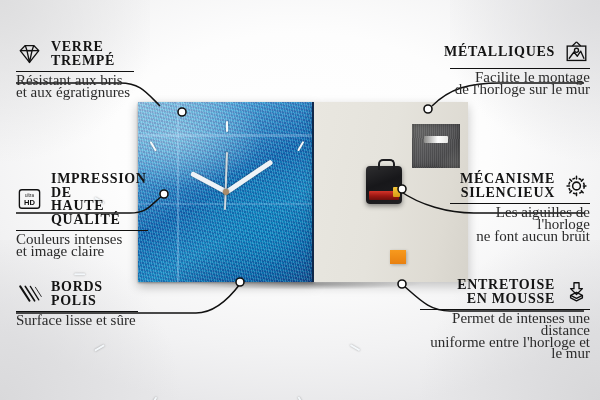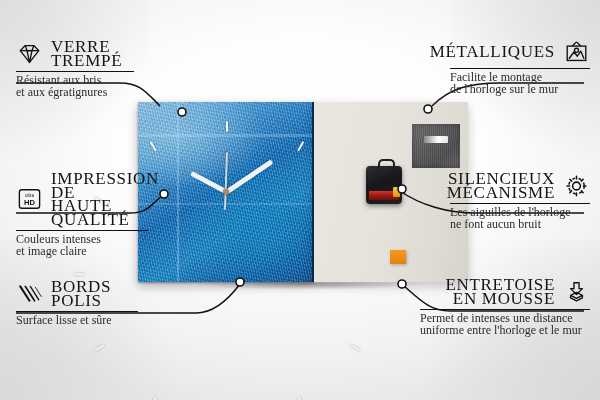--- a/index.html
+++ b/index.html
@@ -80,25 +80,25 @@
     background:linear-gradient(180deg,#d4342a 0%,#9c1712 55%,#6d0f0c 100%);}
   #batt-plus{position:absolute;right:-1px;bottom:3px;width:7px;height:10px;border-radius:1px;
     background:linear-gradient(180deg,#f5c63a,#d89a14);}
   #spacer{position:absolute;left:76px;top:148px;width:16px;height:14px;
     background:linear-gradient(180deg,#f79a1e,#e8800f);box-shadow:1px 1px 3px rgba(0,0,0,.25);}
 
   
   .callout{position:absolute;}
   .head{display:flex;align-items:center;gap:8px;}
   .head.r{justify-content:flex-end;}
-  .title{font-weight:normal;font-size:17px;letter-spacing:.7px;color:#141414;line-height:13.5px;text-transform:uppercase;}
+  .title{font-weight:bold;font-size:14px;letter-spacing:.7px;color:#141414;line-height:13.5px;text-transform:uppercase;}
   .title.r{text-align:right;}
   .rule{height:1.4px;background:#111;margin:4px 0 3px;}
-  .sub{font-size:12px;color:#2b2b2b;line-height:11.6px;}
-  .sub.r{text-align:left;}
+  .sub{font-size:15px;color:#2b2b2b;line-height:11.6px;}
+  .sub.r{text-align:right;}
   .ico{width:27px;height:24px;flex:0 0 auto;}
   .ico svg{display:block;width:100%;height:100%;}
 
   #c-verre   {left:16px;  top:40px;  width:118px;}
   #c-impr    {left:16px;  top:172px; width:132px;}
   #c-bords   {left:16px;  top:280px; width:122px;}
   #c-poign   {right:10px; top:40px;  width:140px;}
   #c-meca    {right:10px; top:172px; width:140px;}
   #c-entre   {right:10px; top:278px; width:170px;}
 
@@ -260,22 +260,22 @@
     <div class="rule"></div>
     <div class="sub r">
       <div>Facilite le montage</div>
       <div>de l'horloge sur le mur</div>
     </div>
   </div>
 
   <div class="callout" id="c-meca">
     <div class="head r">
       <div class="title r">
+        <div>MÉCANISME</div>
         <div>SILENCIEUX</div>
-        <div>MÉCANISME</div>
       </div>
       <span class="ico">
         <svg viewBox="0 0 32 28">
             <g fill="none" stroke="#111" stroke-width="1.8">
           <circle cx="16" cy="14" r="4.6"></circle>
           <path d="M16,2.6 v3 M16,25.4 v-3 M4.8,14 h3 M27.2,14 h-3
                    M8.1,6.1 l2.1,2.1 M23.9,21.9 l-2.1,-2.1
                    M23.9,6.1 l-2.1,2.1 M8.1,21.9 l2.1,-2.1" stroke-linecap="round"></path>
           <circle cx="16" cy="14" r="9.2" stroke-dasharray="3.4 4.2"></circle>
             </g>

